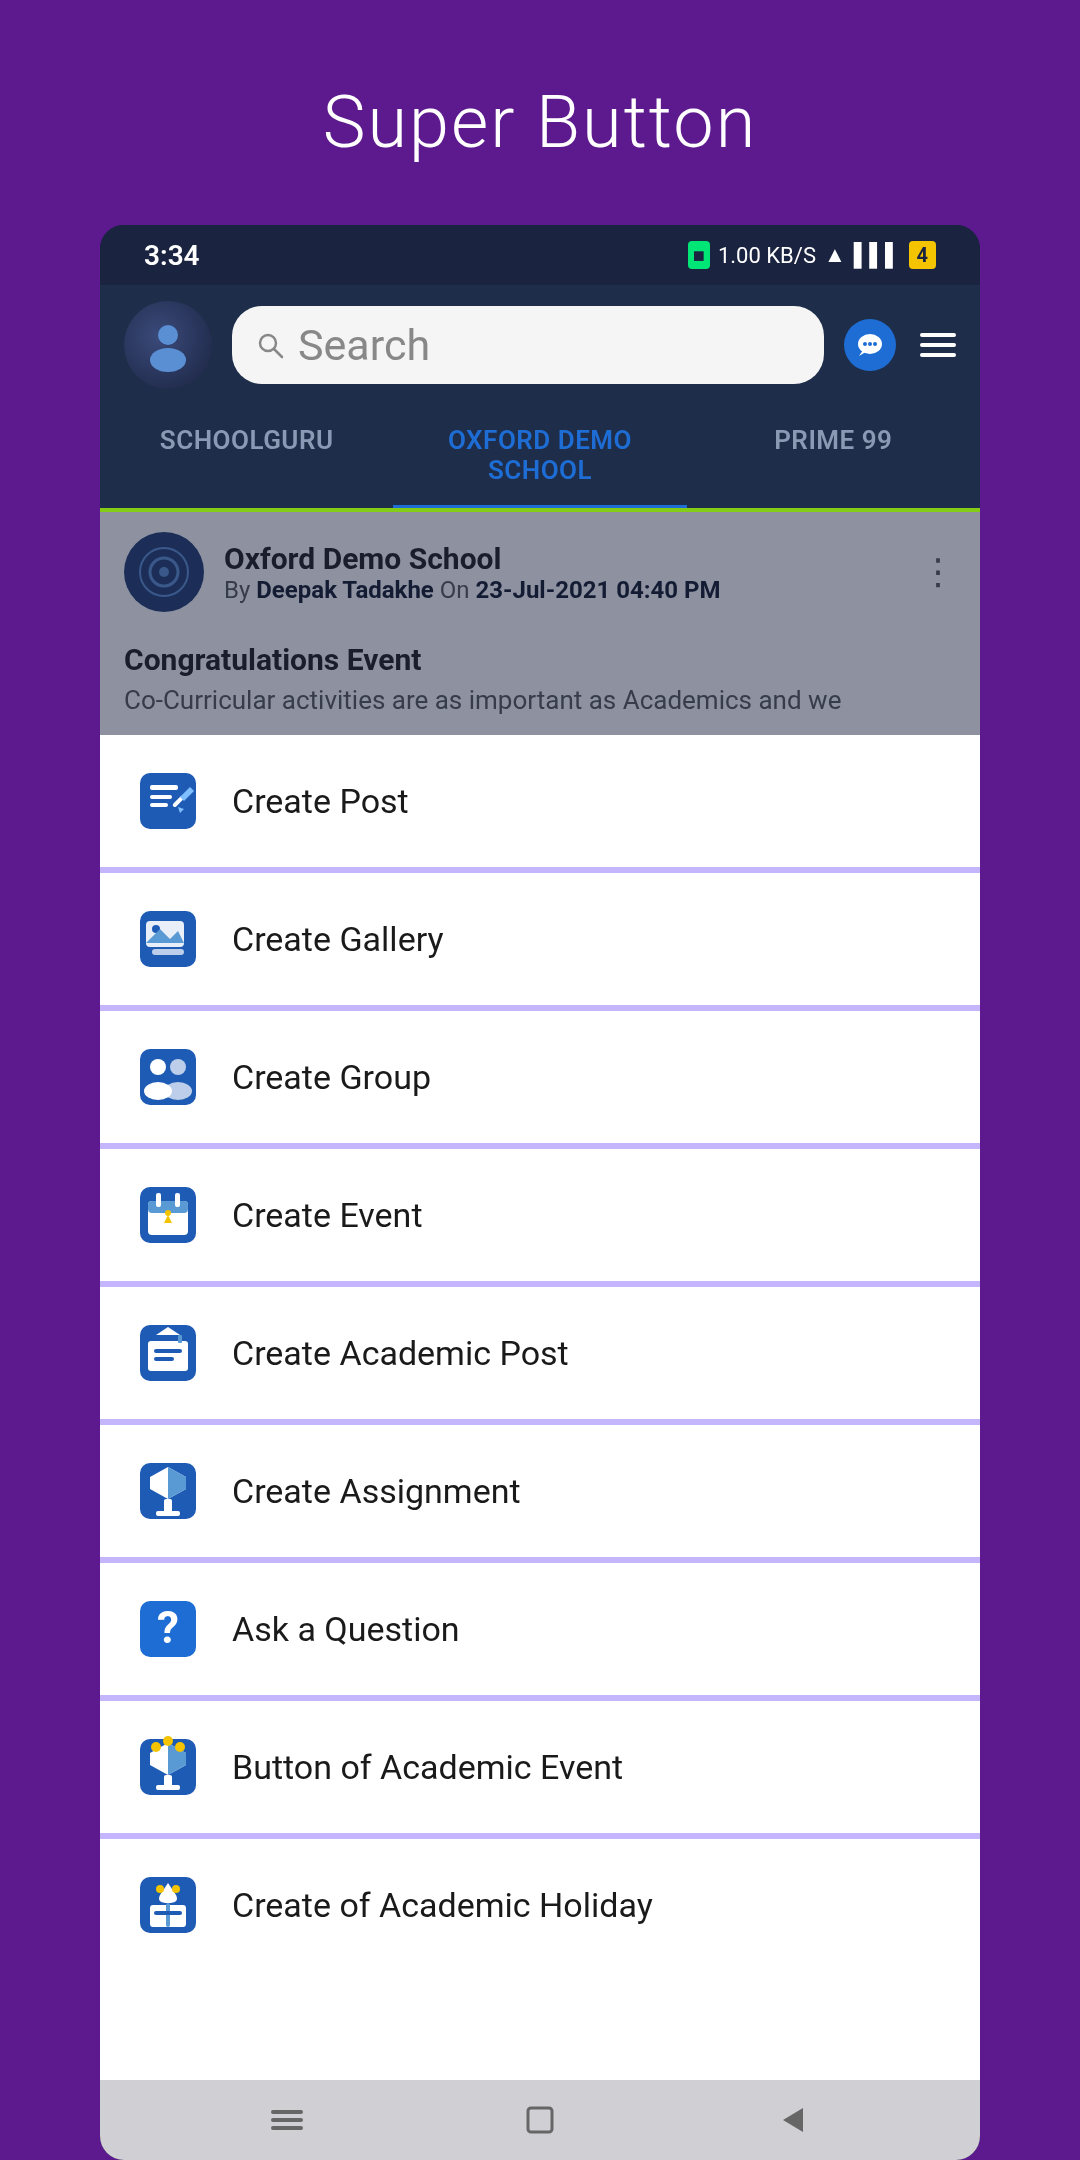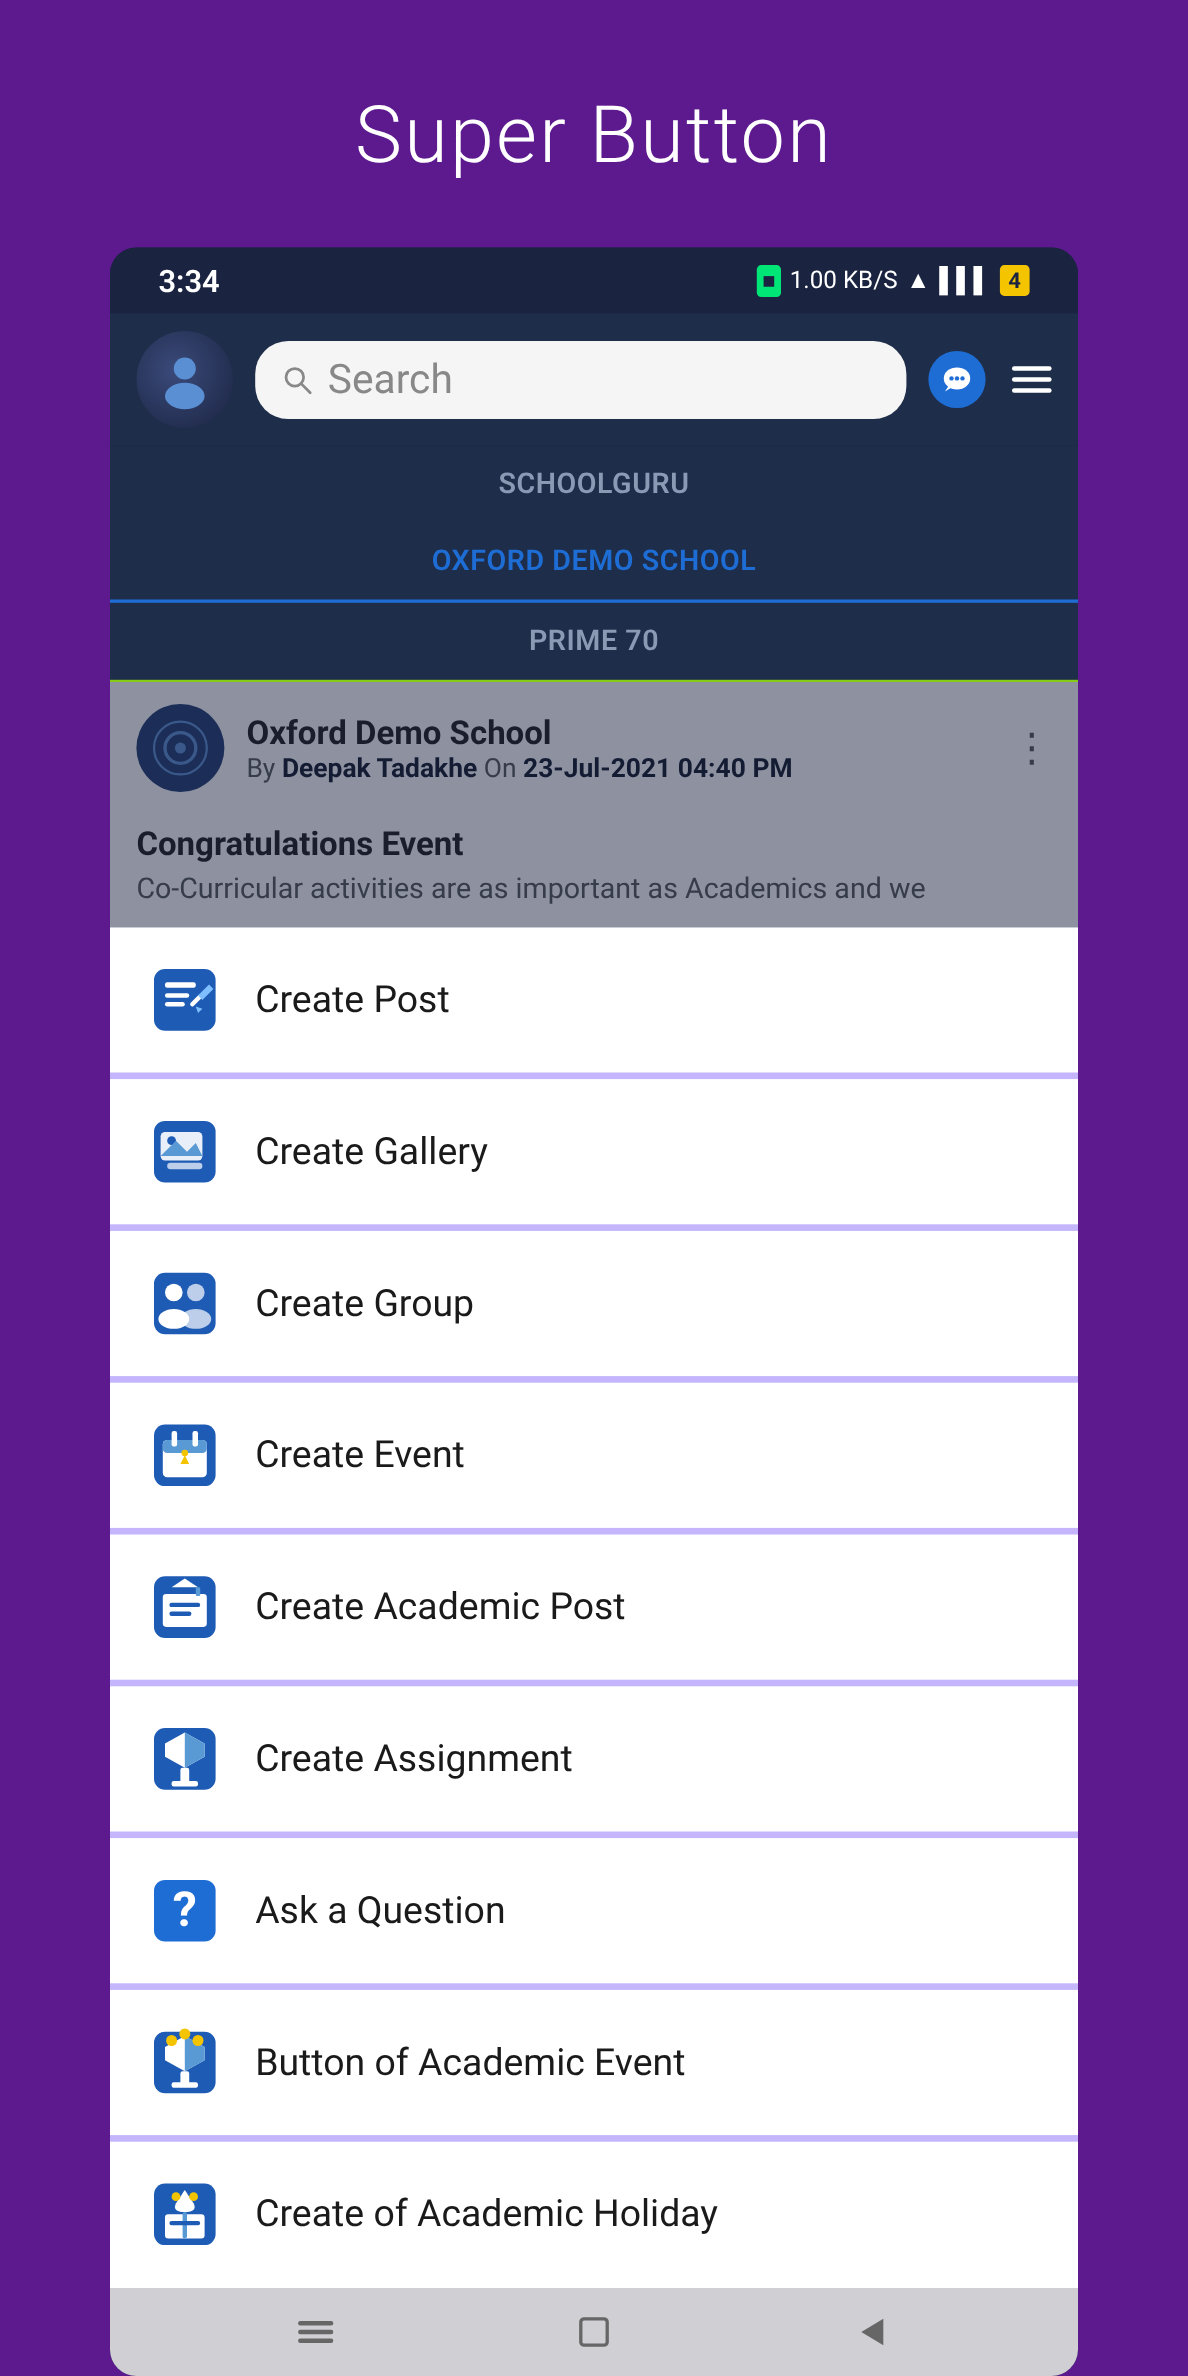--- a/index.html
+++ b/index.html
@@ -118,21 +118,21 @@
       gap: 14px;
     }
 
     .search-icon-svg {
       color: #888;
       font-size: 28px;
     }
 
     .search-text {
       color: #888;
-      font-size: 37px;
+      font-size: 43px;
     }
 
     .header-icons {
       display: flex;
       align-items: center;
       gap: 24px;
     }
 
     .chat-icon {
       width: 52px;
@@ -159,22 +159,21 @@
       width: 36px;
       height: 4px;
       background: white;
       border-radius: 2px;
     }
 
     
     .tabs {
       background: #1e2d4a;
       display: flex;
-      border-bottom: 2px solid #84cc16;
-      flex-direction: column;
+      border-bottom: 4px solid #84cc16;
     }
 
     .tab {
       flex: 1;
       text-align: center;
       padding: 20px 10px;
       font-size: 26px;
       color: #8a9ab5;
       font-weight: 600;
       letter-spacing: 0.5px;
@@ -357,21 +356,21 @@
         <div class="menu-line"></div>
         <div class="menu-line"></div>
         <div class="menu-line"></div>
       </div>
     </div>
   </div>
 
   <div class="tabs">
     <div class="tab">SCHOOLGURU</div>
     <div class="tab active">OXFORD DEMO SCHOOL</div>
-    <div class="tab">PRIME 70</div>
+    <div class="tab">PRIME 99</div>
   </div>
 
   <div class="post-preview">
     <div class="post-header">
       <div class="school-avatar">
         <svg width="52" height="52" viewBox="0 0 52 52" fill="none">
           <circle cx="26" cy="26" r="24" fill="#1e3a6e" stroke="#5a8fd4" stroke-width="2"></circle>
           <circle cx="26" cy="26" r="14" stroke="#5a8fd4" stroke-width="3" fill="none"></circle>
           <circle cx="26" cy="26" r="5" fill="#5a8fd4"></circle>
         </svg>

